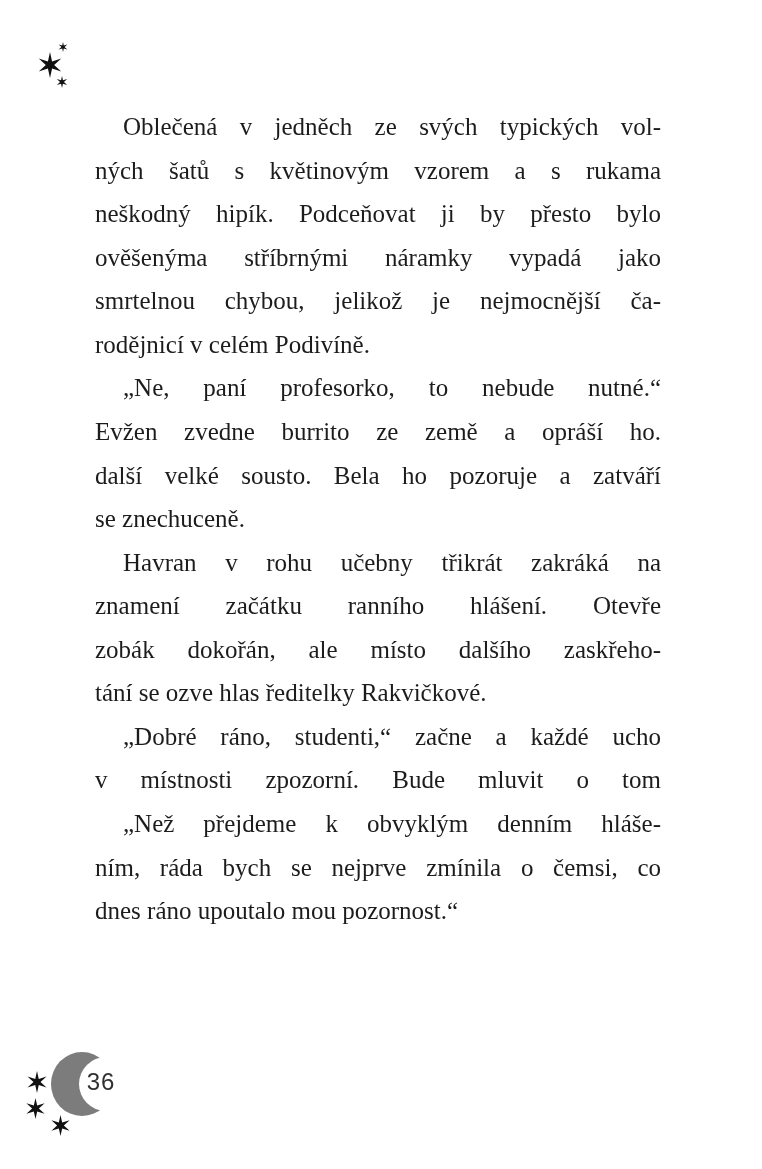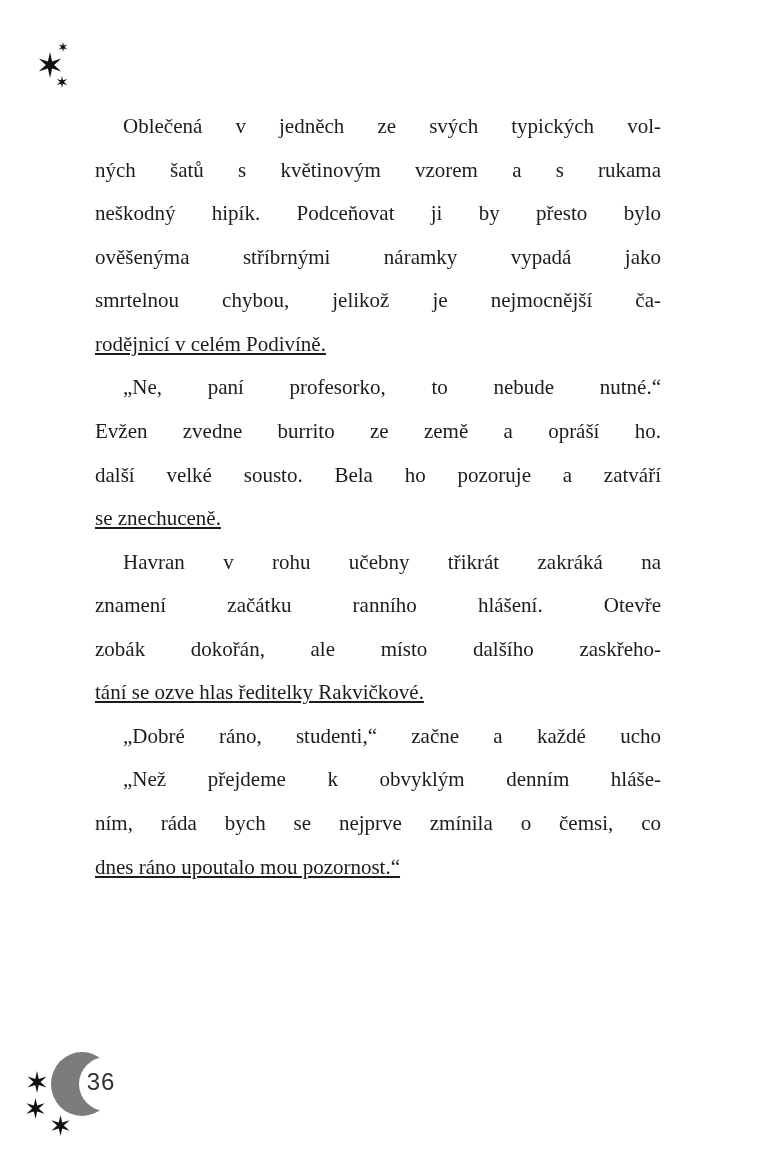--- a/index.html
+++ b/index.html
@@ -9,31 +9,31 @@
     position: relative;
     overflow: hidden;
     font-family: "Liberation Serif", serif;
   }
   .page { position: absolute; inset: 0; }
 
   
   .text-block {
     position: absolute;
     left: 95px; top: 105px; width: 566px;
-    font-size: 21px;
+    font-size: 25px;
     line-height: 43.57px;
     color: #1c1c1c;
   }
   .line {
     text-align: justify;
     text-align-last: justify;
     white-space: normal;
   }
   .line.first { text-indent: 28px; }
-  .line.end { text-align-last: left; text-decoration: underline; }
+  .line.end { text-align-last: left; }
 
   
   .star { position: absolute; }
   .star-top-big    { left: 37px;  top: 52px;   width: 26px; height: 26px; }
   .star-top-small1 { left: 58px;  top: 42px;   width: 10px; height: 10px; }
   .star-top-small2 { left: 56px;  top: 76px;   width: 12px; height: 12px; }
   .star-bot-1 { left: 26px; top: 1071px; width: 22px; height: 22px; }
   .star-bot-2 { left: 25px; top: 1098px; width: 21px; height: 21px; }
   .star-bot-3 { left: 50px; top: 1115px; width: 21px; height: 21px; }
 
@@ -86,20 +86,21 @@
       <div class="line end">se znechuceně.</div>
     </div>
     <div>
       <div class="line first">Havran v rohu učebny třikrát zakráká na</div>
       <div class="line">znamení začátku ranního hlášení. Otevře</div>
       <div class="line">zobák dokořán, ale místo dalšího zaskřeho-</div>
       <div class="line end">tání se ozve hlas ředitelky Rakvičkové.</div>
     </div>
     <div>
       <div class="line first">„Dobré ráno, studenti,“ začne a každé ucho</div>
+      <div class="line">v místnosti zpozorní. Bude mluvit o tom</div>
     </div>
     <div>
       <div class="line first">„Než přejdeme k obvyklým denním hláše-</div>
       <div class="line">ním, ráda bych se nejprve zmínila o čemsi, co</div>
       <div class="line end">dnes ráno upoutalo mou pozornost.“</div>
     </div>
   </div>
 
   <div>
     <svg class="moon-svg" viewBox="0 0 85 64">

